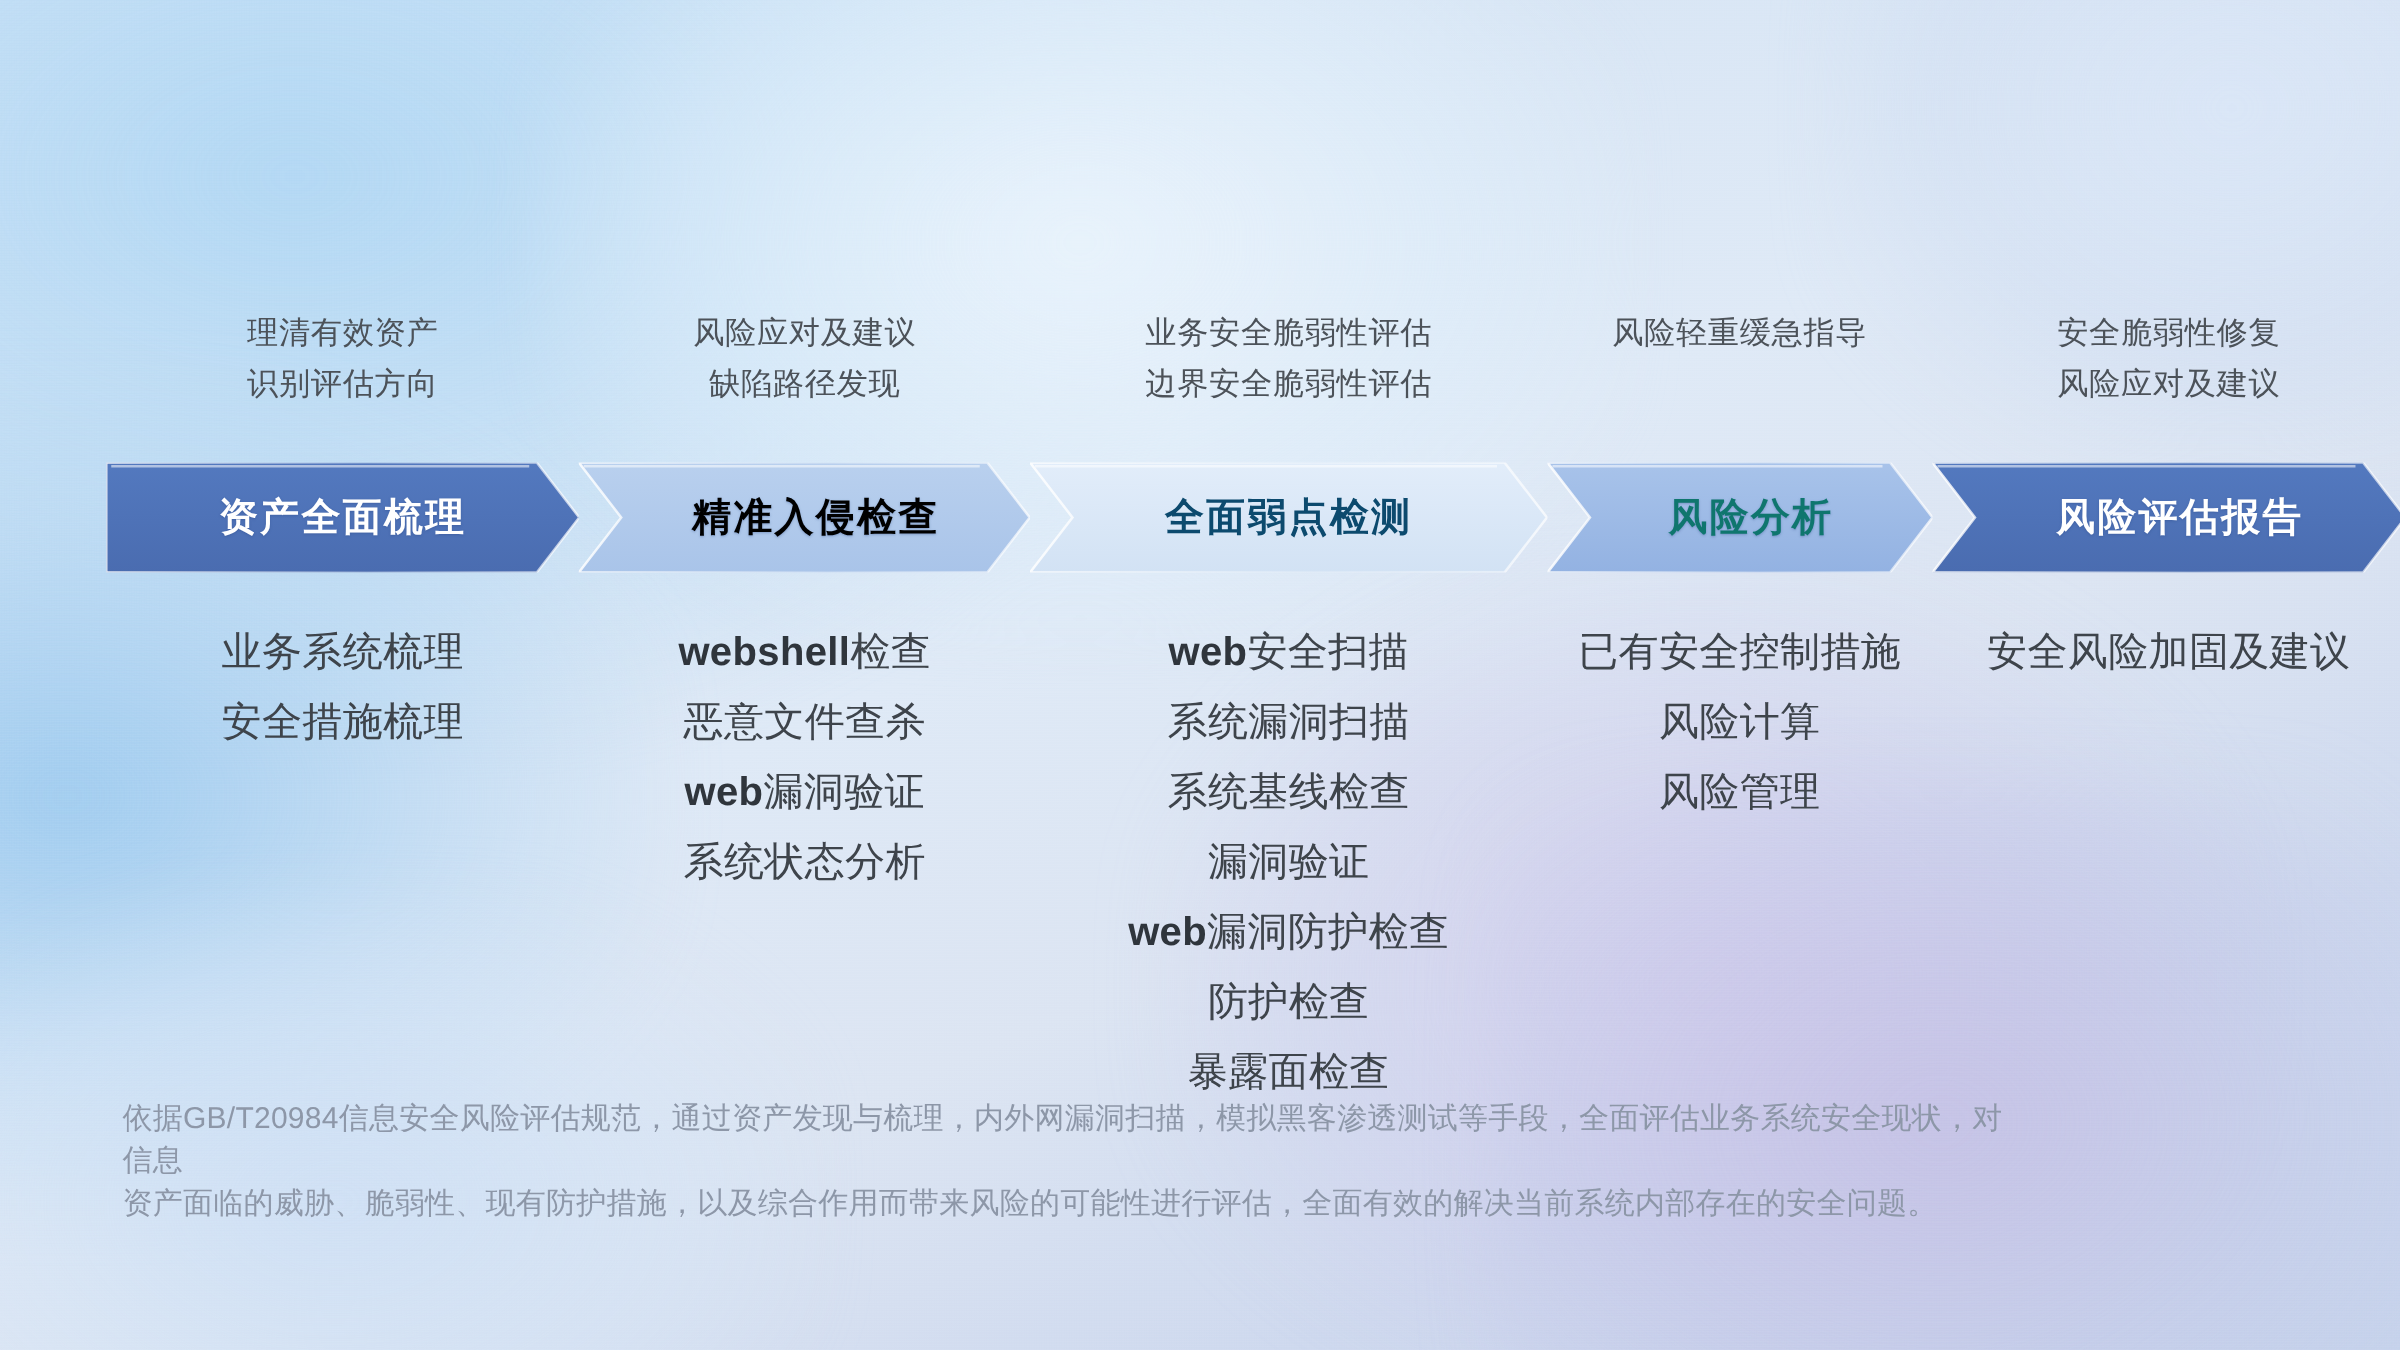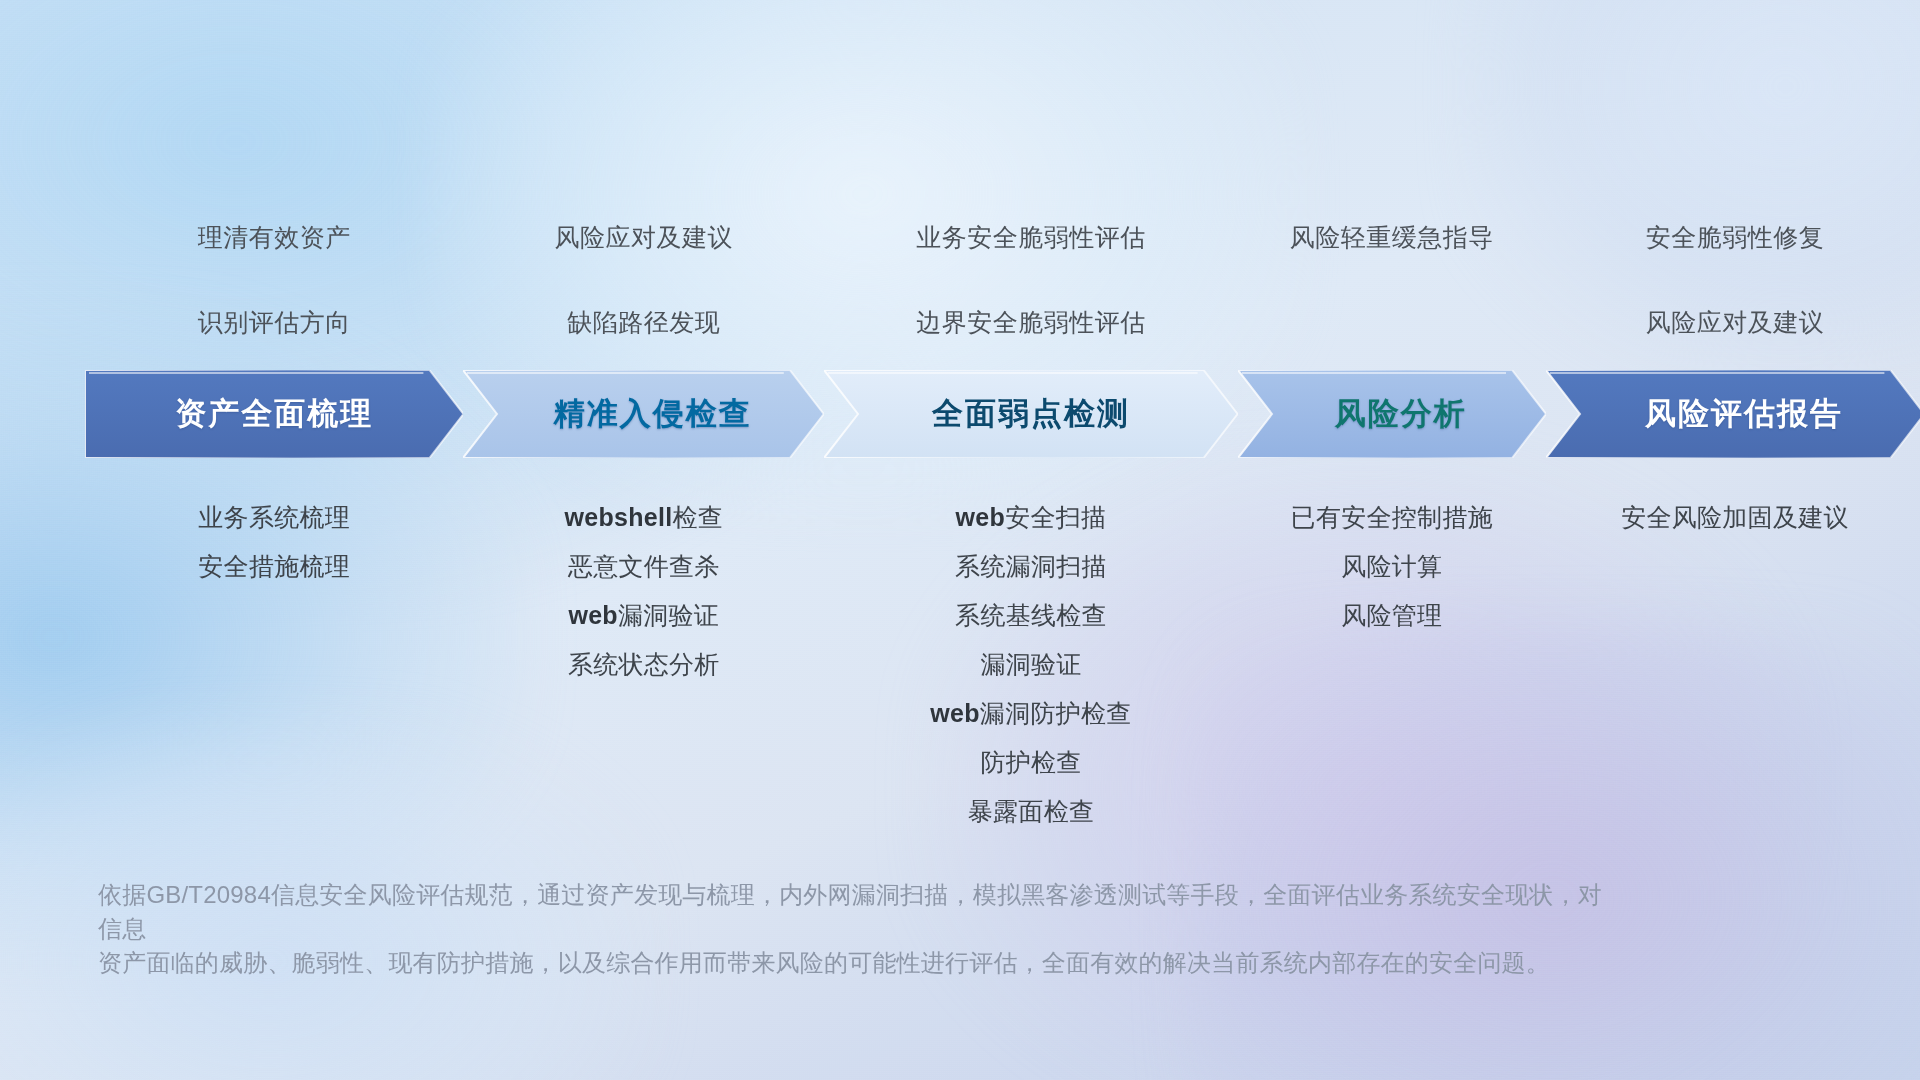--- a/index.html
+++ b/index.html
@@ -61,21 +61,21 @@
   
   .stage{position:absolute;inset:0;}
 
   
   .top-row{
     position:absolute;left:85px;top:225px;width:1760px;height:110px;
     display:flex;
   }
   .top-col{
     flex:0 0 auto;display:flex;flex-direction:column;
-    align-items:center;justify-content:space-between;gap:16px;
+    align-items:center;justify-content:flex-start;gap:16px;margin-top:29px;
   }
   .top-col .line{
     font-size:25px;color:#4c5259;letter-spacing:.5px;white-space:nowrap;
     line-height:1;
   }
 
   
   .banner{
     position:absolute;left:85px;top:370px;width:1760px;height:88px;
   }
@@ -94,21 +94,21 @@
   
   .bot-row{
     position:absolute;left:85px;top:505px;width:1760px;
     display:flex;
   }
   .bot-col{
     flex:0 0 auto;display:flex;flex-direction:column;
     align-items:center;gap:24px;
   }
   .bot-col .line{
-    font-size:25px;color:#3e444b;white-space:nowrap;line-height:1;
+    font-size:32px;color:#3e444b;white-space:nowrap;line-height:1;
     letter-spacing:.3px;
   }
   .bot-col .line b{font-weight:bold;color:#2f353c;}
 
   
   .footer{
     position:absolute;left:98px;top:878px;width:1520px;
     font-size:24px;line-height:34px;color:#8d97a8;letter-spacing:.2px;
   }
   .footer p{margin:0;}
@@ -182,21 +182,21 @@
       <linearGradient id="s1" x1="0" y1="0" x2="1" y2="0">
         <stop offset="0%" stop-color="rgba(255,255,255,.85)"></stop>
         <stop offset="55%" stop-color="rgba(255,255,255,.25)"></stop>
         <stop offset="100%" stop-color="rgba(255,255,255,.70)"></stop>
       </linearGradient>
      </defs>
      <polygon points="0,0 326.79999999999995,0 360.79999999999995,44 326.79999999999995,88 0,88 34,44" fill="url(#g1)"></polygon>
      <polygon points="0,0 326.79999999999995,0 360.79999999999995,44 326.79999999999995,88 0,88 34,44" fill="none" stroke="url(#s1)" stroke-width="2"></polygon>
      <path d="M4,3 L320.79999999999995,3" stroke="rgba(255,255,255,.55)" stroke-width="2" fill="none"></path>
         </svg>
-        <span class="lbl" style="color: #0369a1; margin-left: 18px; text-shadow: rgba(40, 70, 130, 0.35) 0px 1px 2px;">精准入侵检查</span>
+        <span class="lbl" style="color: #000000; margin-left: 18px; text-shadow: rgba(40, 70, 130, 0.35) 0px 1px 2px;">精准入侵检查</span>
       </div>
       <div class="chev" style="left: 739.2px; width: 413.6px;">
         <svg class="shape" width="413.59999999999997" height="88" viewBox="0 0 413.59999999999997 88">
           <defs>
       <linearGradient id="g2" x1="0" y1="0" x2="0" y2="1">
         <stop offset="0%" stop-color="#e2edfa"></stop>
         <stop offset="100%" stop-color="#d2e2f4"></stop>
       </linearGradient>
       <linearGradient id="s2" x1="0" y1="0" x2="1" y2="0">
         <stop offset="0%" stop-color="rgba(255,255,255,.85)"></stop>

